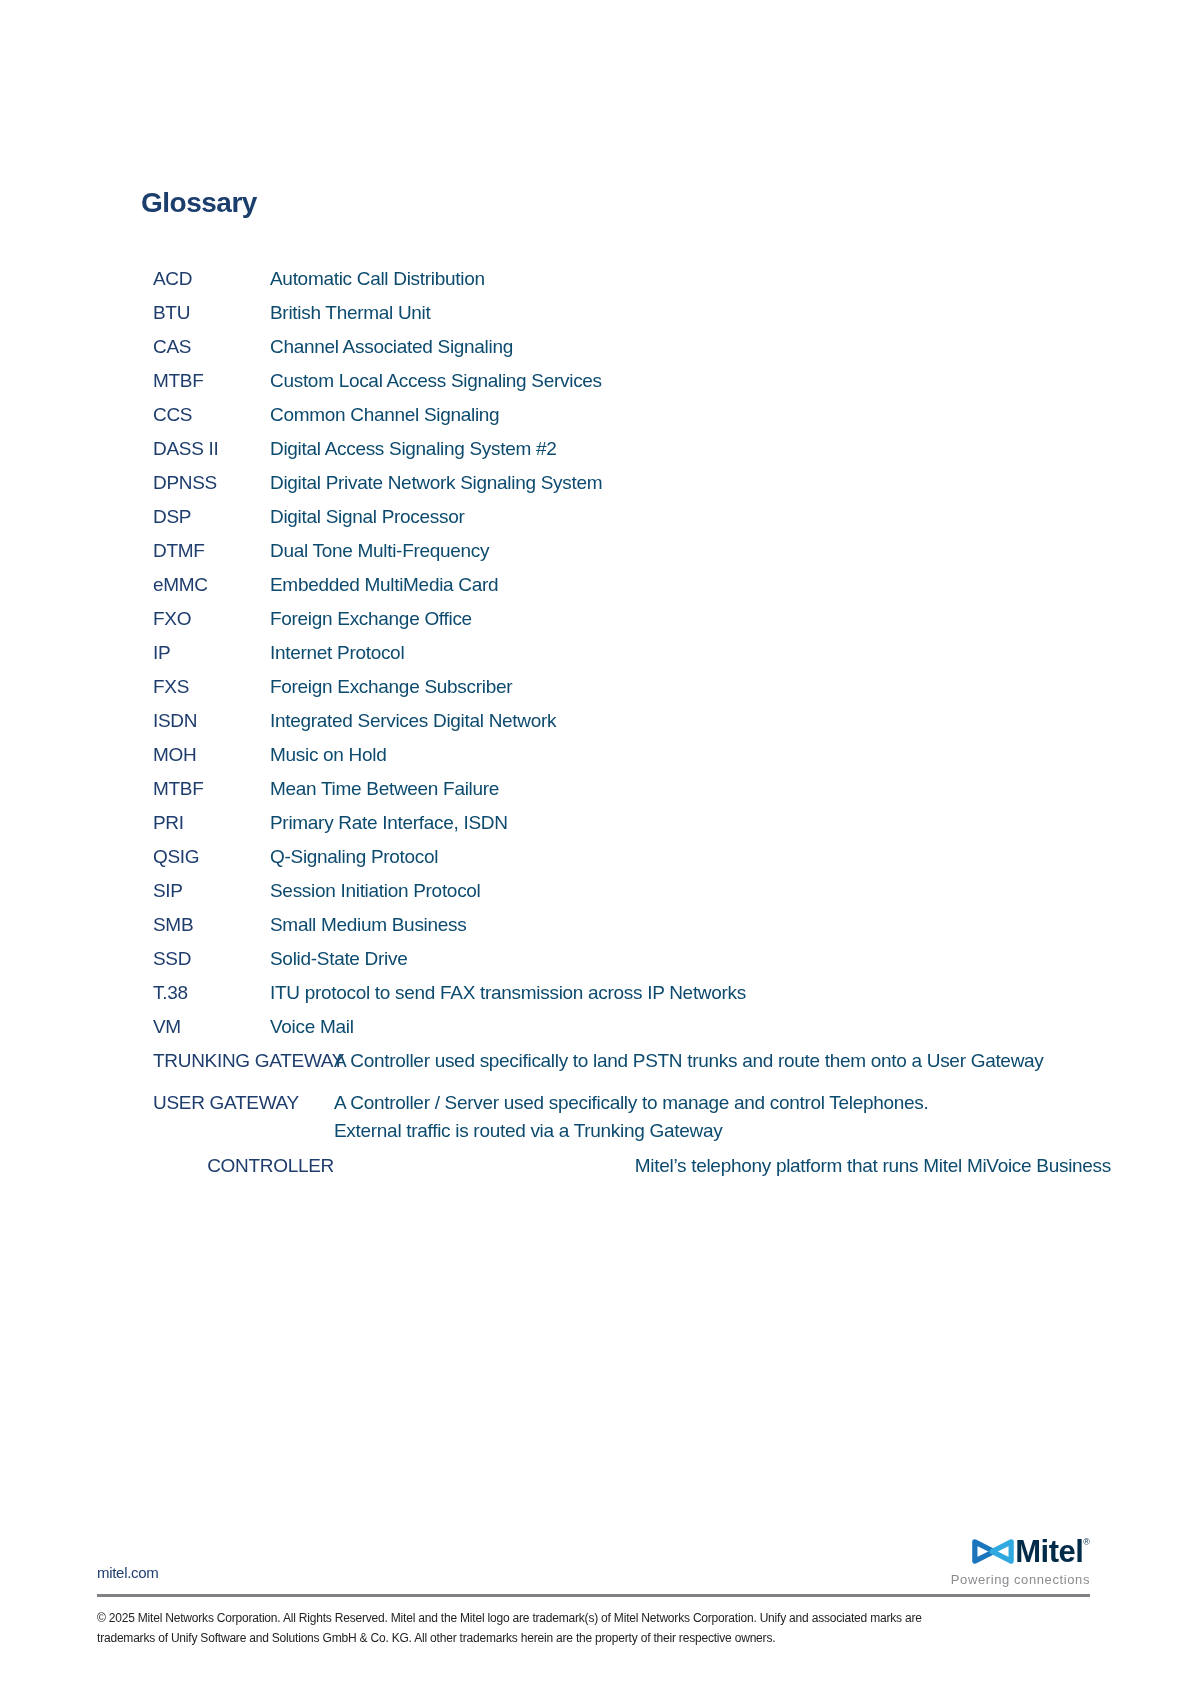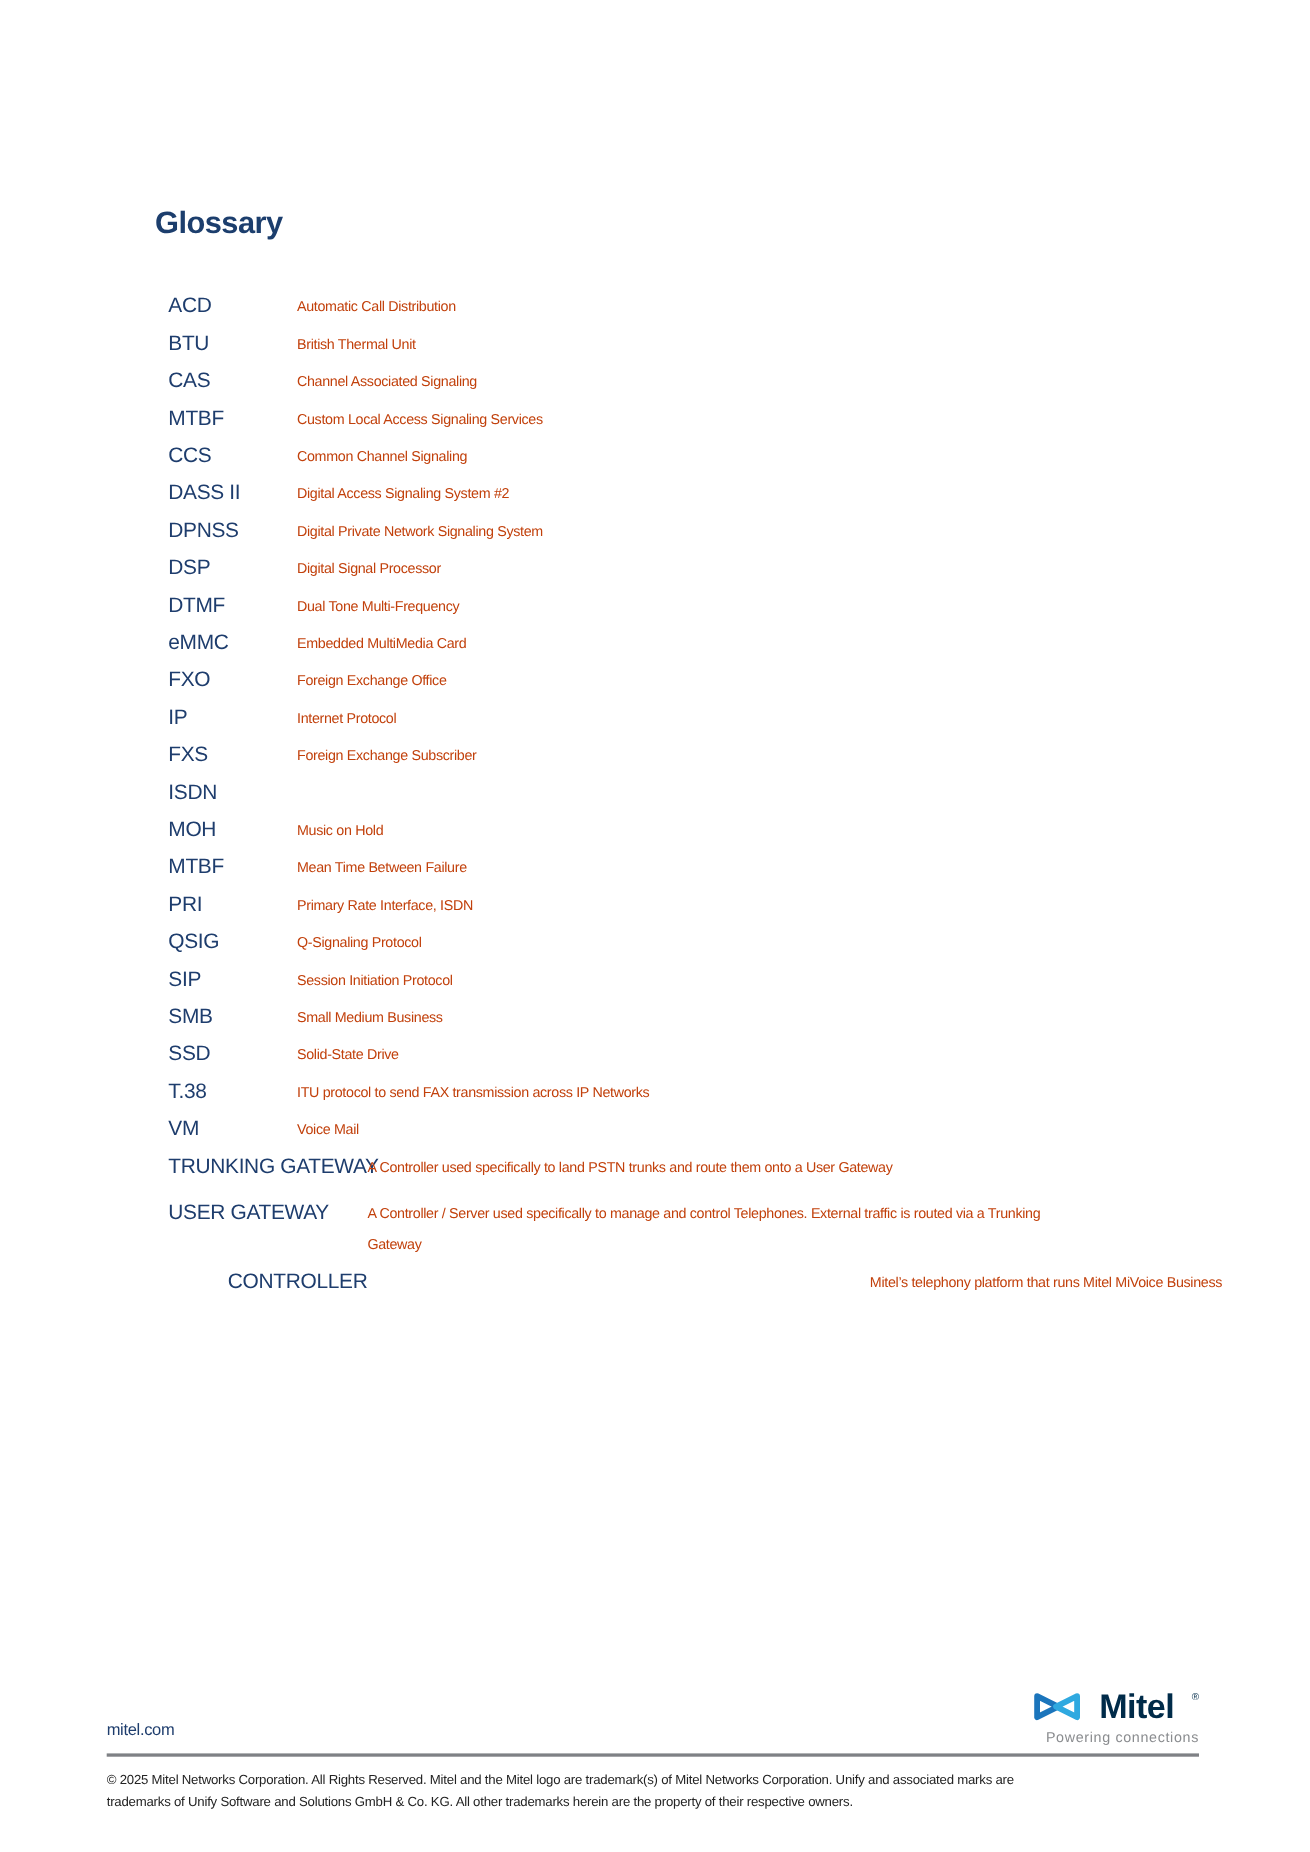--- a/index.html
+++ b/index.html
@@ -25,38 +25,38 @@
     align-items:start;
   }
   .row.wide{grid-template-columns:181px 1fr;}
   .term{
     color:#1E3D6D;
     font-size:19px;line-height:34px;
     letter-spacing:-0.3px;
     white-space:nowrap;
   }
   .def{
-    color:#c2410c;
-    font-size:13px;line-height:34px;
+    color:#0c4a6e;
+    font-size:19px;line-height:34px;
     letter-spacing:-0.3px;
   }
   .row.user{margin-top:8px;}
   .row.user .def{line-height:28px;padding-top:3px;max-width:635px;}
   .row.controller{margin-top:4px;text-align:right;}
 
   
   .footer{position:absolute;left:97px;right:101px;top:1536px;}
   .footer-top{display:flex;justify-content:space-between;align-items:flex-end;}
   .site{
     font-size:15px;color:#1E3D6D;text-decoration:none;
     letter-spacing:-0.3px;
     padding-bottom:6px;display:inline-block;
   }
   .logo-block{text-align:right;}
-  .logo-row{display:flex;align-items:center;justify-content:flex-end;gap:16px;}
+  .logo-row{display:flex;align-items:center;justify-content:flex-end;gap:0;}
   .bowtie{width:44px;height:29px;display:block;}
   .wordmark{
     font-size:31px;font-weight:bold;color:#002B49;
     letter-spacing:-0.5px;line-height:31px;
   }
   .reg{font-size:9px;color:#002B49;align-self:flex-start;line-height:12px;}
   .tagline{
     margin-top:5px;
     font-size:13px;color:#8A8C8F;
     letter-spacing:0.6px;
@@ -123,20 +123,21 @@
     <div class="row">
       <div class="term">IP</div>
       <div class="def">Internet Protocol</div>
     </div>
     <div class="row">
       <div class="term">FXS</div>
       <div class="def">Foreign Exchange Subscriber</div>
     </div>
     <div class="row">
       <div class="term">ISDN</div>
+      <div class="def">Integrated Services Digital Network</div>
     </div>
     <div class="row">
       <div class="term">MOH</div>
       <div class="def">Music on Hold</div>
     </div>
     <div class="row">
       <div class="term">MTBF</div>
       <div class="def">Mean Time Between Failure</div>
     </div>
     <div class="row">

